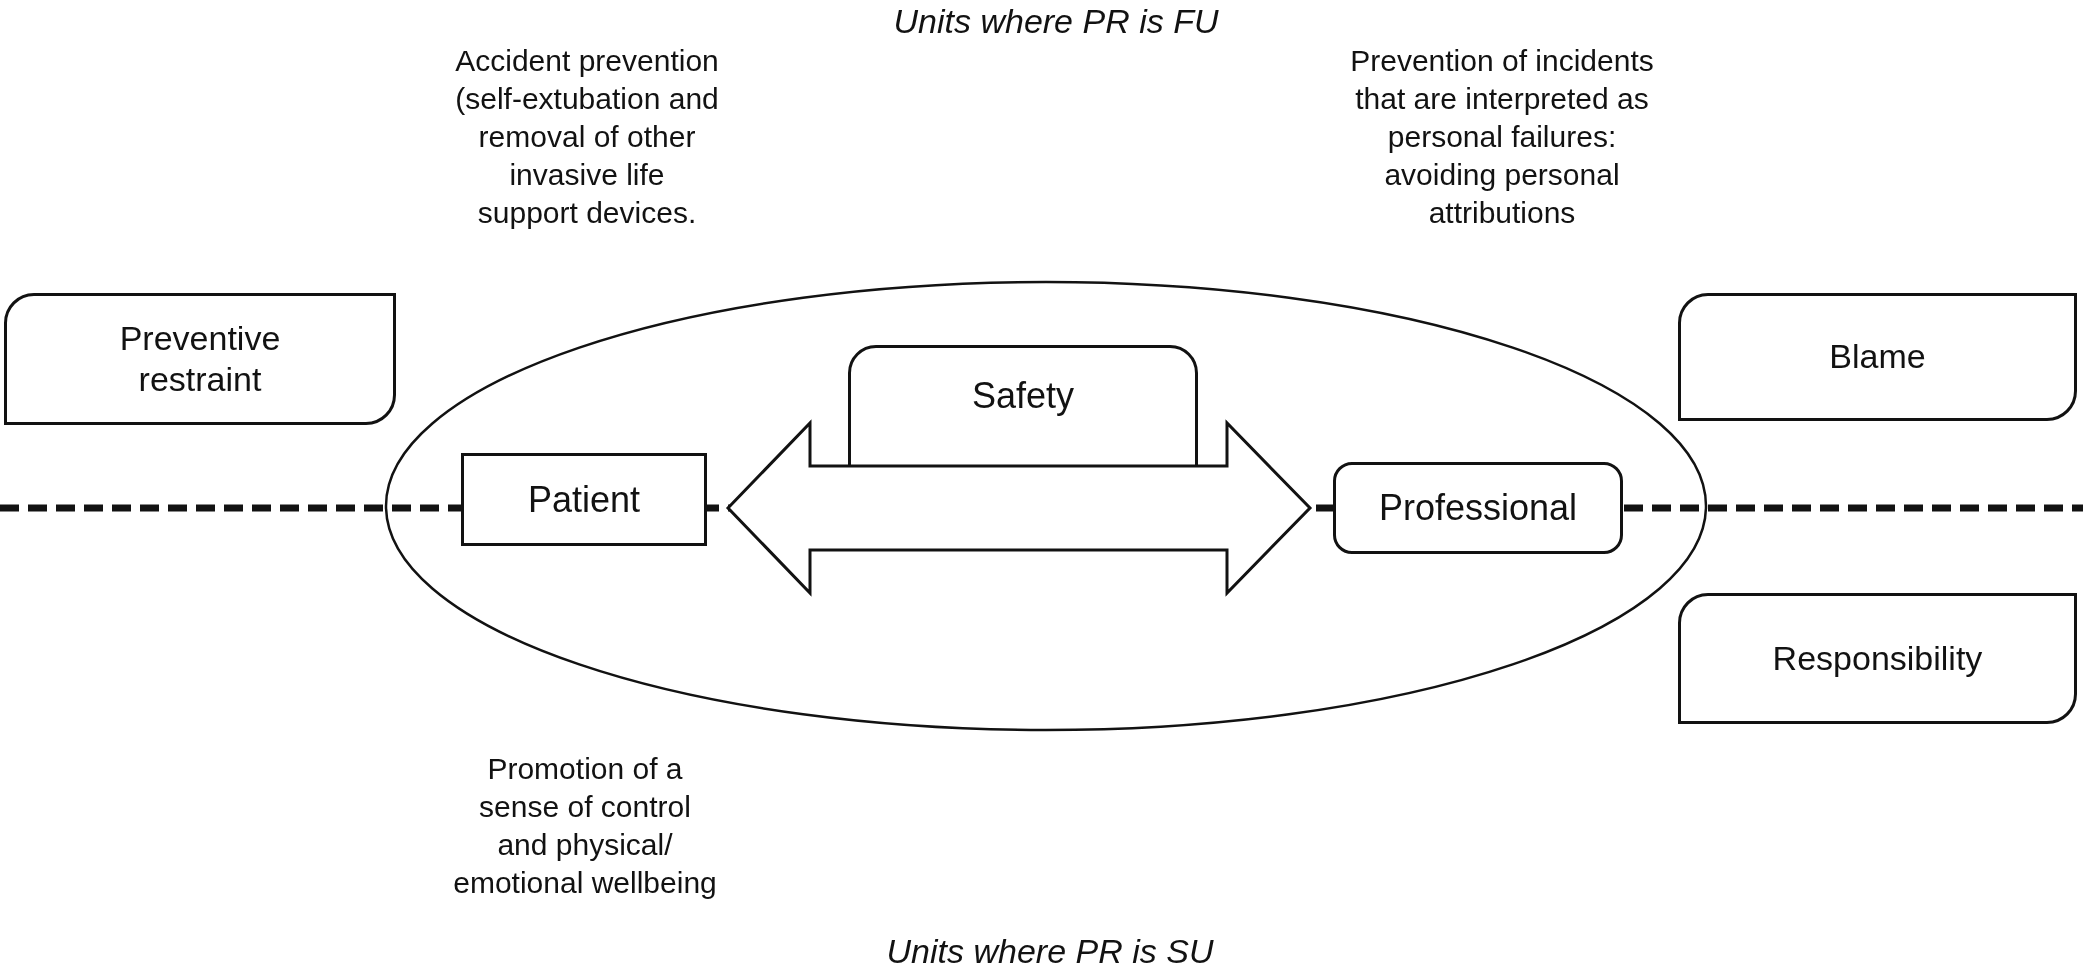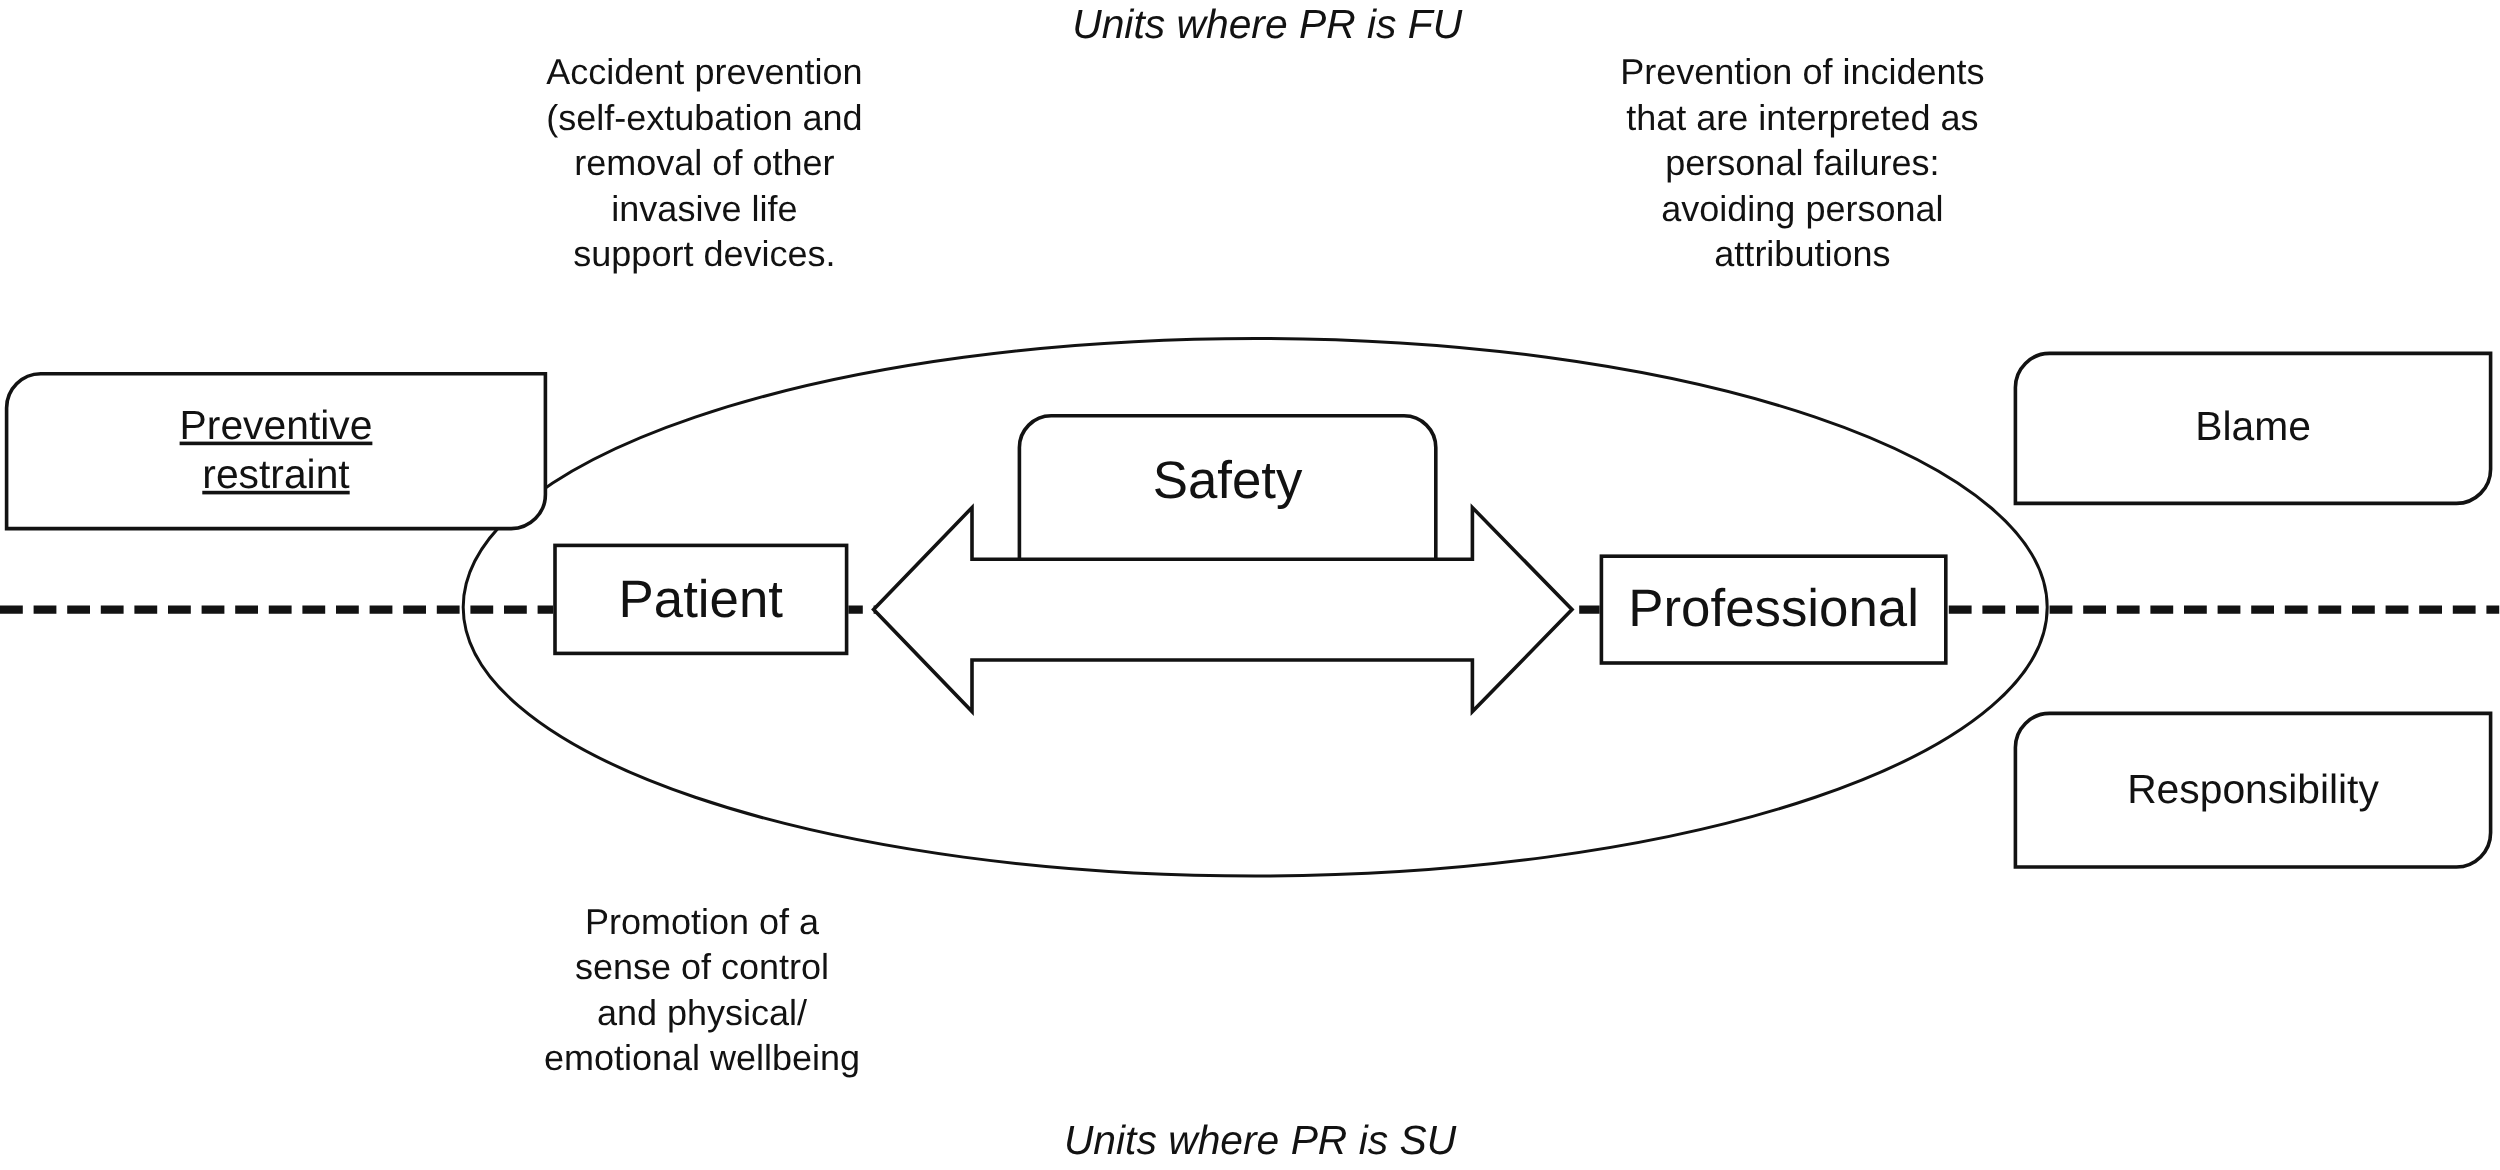--- a/index.html
+++ b/index.html
@@ -15,21 +15,21 @@
   .layer{position:absolute;left:0;top:0;width:2083px;height:975px;}
   svg.layer{pointer-events:none;}
 
   
   .dbox{
     position:absolute;
     background:#ffffff;
     border:3px solid #121212;
     display:flex;align-items:center;justify-content:center;
     text-align:center;
-    font-size:44px;
+    font-size:36px;
     white-space:pre-line;
     line-height:1.22;
   }
   
   .diag{border-radius:30px 0 30px 0;font-size:34px;}
   
   .round{border-radius:28px;}
 
   .z1{z-index:1;}
   .z2{z-index:2;}
@@ -72,25 +72,25 @@
     <span class="lbl">Safety</span>
   </div>
 
   <svg class="layer z2" viewBox="0 0 2083 975">
     <polygon points="728,508 810,423 810,466 1227,466 1227,423 1310,508 1227,593 1227,550 810,550 810,593" fill="#ffffff" stroke="#121212" stroke-width="3"></polygon>
   </svg>
 
   <div class="dbox z3" style="left:461px;top:453px;width:246px;height:93px;">
     <span>Patient</span>
   </div>
-  <div class="dbox z3" style="left:1333px;top:462px;width:290px;height:92px;">
+  <div class="dbox z3" style="left:1333px;top:462px;width:290px;height:92px;border-radius:19px;">
     <span>Professional</span>
   </div>
 
-  <div class="dbox diag z3" style="left:4px;top:310px;width:452px;height:132px;text-decoration:underline;">
+  <div class="dbox diag z3" style="left:4px;top:293px;width:392px;height:132px;">
     <span>Preventive
 restraint</span>
   </div>
   <div class="dbox diag z3" style="left:1678px;top:293px;width:399px;height:128px;">
     <span>Blame</span>
   </div>
   <div class="dbox diag z3" style="left:1678px;top:593px;width:399px;height:131px;">
     <span>Responsibility</span>
   </div>
 

